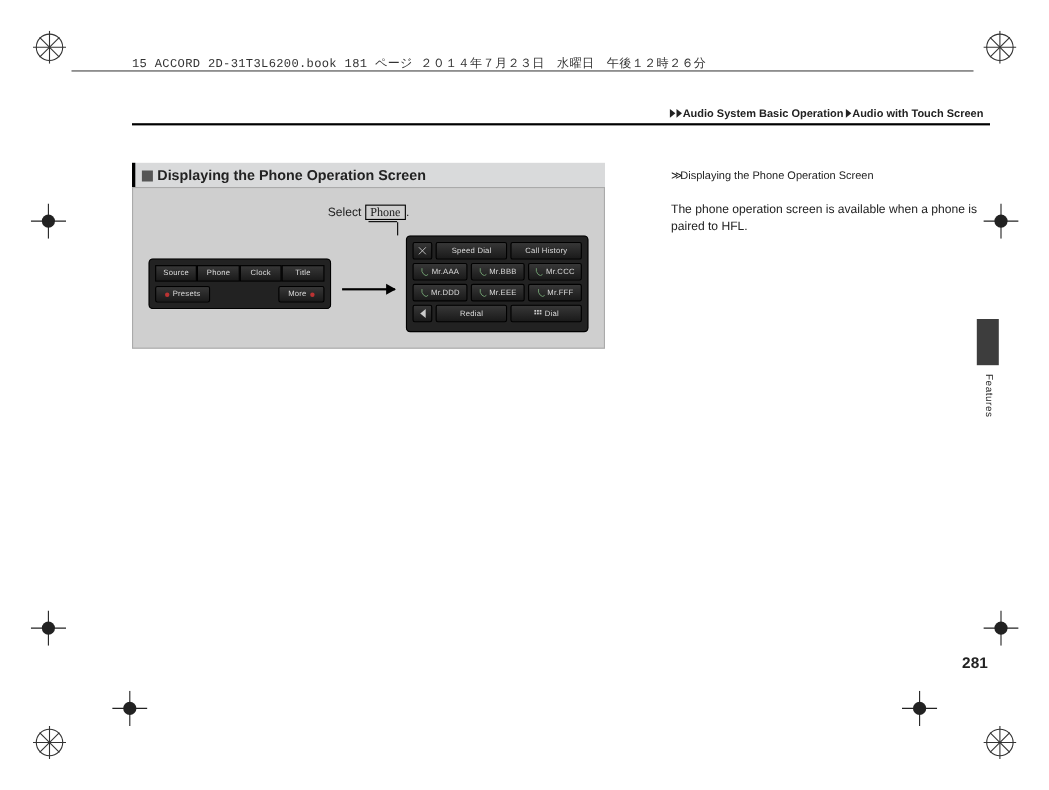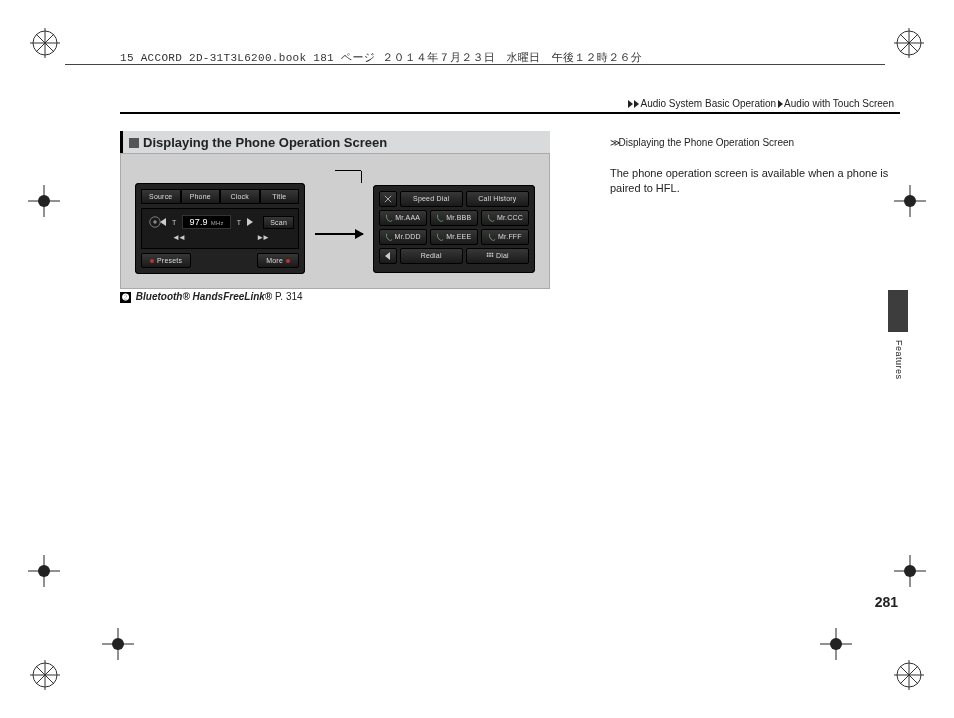--- a/index.html
+++ b/index.html
@@ -18,26 +18,26 @@
 .reg.l3 { bottom:58px; left:102px; }
 .reg.r1 { top:185px; right:28px; }
 .reg.r2 { top:555px; right:28px; }
 .reg.r3 { bottom:58px; right:102px; }
 
 
 .meta { position:absolute; top:50px; left:120px; font-size:11px; color:#333; font-family:"Courier New",monospace; letter-spacing:.3px; }
 .meta-rule { position:absolute; top:64px; left:65px; width:820px; height:1px; background:#444; }
 
 
-.crumb { position:absolute; top:98px; right:60px; font-size:10px; font-weight:normal; }
+.crumb { position:absolute; top:98px; right:60px; font-size:10px; font-weight:bold; }
 .crumb .tri { display:inline-block; width:0; height:0; border-top:4px solid transparent; border-bottom:4px solid transparent; border-left:5px solid #222; margin-right:1px; vertical-align:middle; }
 .crumb-rule { position:absolute; top:112px; left:120px; width:780px; height:2px; background:#000; }
 
 
-.content { position:absolute; top:131px; left:120px; width:780px; }
+.content { position:absolute; top:148px; left:120px; width:780px; }
 .col-left { width:430px; float:left; }
 .col-right { width:290px; float:right; padding-top:6px; }
 
 .section-head { background:#d9dadb; border-left:3px solid #000; font-weight:bold; font-size:13px; padding:4px 6px 3px 6px; display:flex; align-items:center; gap:4px; }
 .section-head .sq { width:10px; height:10px; background:#555; display:inline-block; }
 
 .screens-box { background:#cfcfcf; border:1px solid #aaa; padding:16px 14px 14px 14px; margin-top:0; }
 
 .callout { text-align:center; margin-bottom:2px; font-size:11px; }
 .callout .lbl { font-weight:normal; }
@@ -168,52 +168,35 @@
 <div class="crumb-rule"></div>
 
 <div class="content clearfix">
   <div class="col-left">
     <div class="section-head">
       <span class="sq"></span>
       <span>Displaying the Phone Operation Screen</span>
     </div>
 
     <div class="screens-box">
+      <div class="callout">
+        <span class="lbl">Select</span>
+        <span class="boxed">Phone</span>.
+      </div>
       <div class="callout-h"></div>
       <div class="callout-line"></div>
 
       <div class="screens-row">
 
         <div class="device radio">
           <div class="tabs">
             <div class="tab">Source</div>
             <div class="tab">Phone</div>
             <div class="tab">Clock</div>
             <div class="tab">Title</div>
-          </div>
-          <div class="radiobody">
-            <svg class="sat-icon" viewBox="0 0 16 16">
-                <circle cx="8" cy="8" r="6" fill="none" stroke="#888"></circle>
-                <circle cx="8" cy="8" r="2" fill="#888"></circle>
-              </svg>
-            <div class="tune">
-              <span class="arrow l"></span>
-              <span style="font-size:7px;color:#ccc">T</span>
-              <span class="freq">
-                <span>97.9</span>
-                <span class="unit">MHz</span>
-              </span>
-              <span style="font-size:7px;color:#ccc">T</span>
-              <span class="arrow r"></span>
-              <span class="scanbtn">Scan</span>
-            </div>
-            <div class="seek">
-              <span class="s">◄◄</span>
-              <span class="s">►►</span>
-            </div>
           </div>
           <div class="radiobar">
             <span class="pill">
                 <span class="dot"></span>
                 <span>Presets</span>
               </span>
             <span class="pill">
                 <span>More</span>
                 <span class="dot"></span>
               </span>
@@ -287,25 +270,20 @@
                   <rect x="4" y="4" width="2" height="2" fill="#ccc"></rect>
                   <rect x="7" y="4" width="2" height="2" fill="#ccc"></rect>
                 </svg>
                 <span>Dial</span>
               </div>
           </div>
         </div>
       </div>
     </div>
 
-    <p class="xref">
-      <span class="xicon">➋</span>
-      <b><i>Bluetooth® HandsFreeLink®</i></b>
-      <span class="pg">P. 314</span>
-    </p>
   </div>
 
   <div class="col-right">
     <div class="side-head">
       <span class="dtri">≫</span>
       <span>Displaying the Phone Operation Screen</span>
     </div>
     <p class="side-body">The phone operation screen is available when a phone is paired to HFL.</p>
   </div>
 </div>

